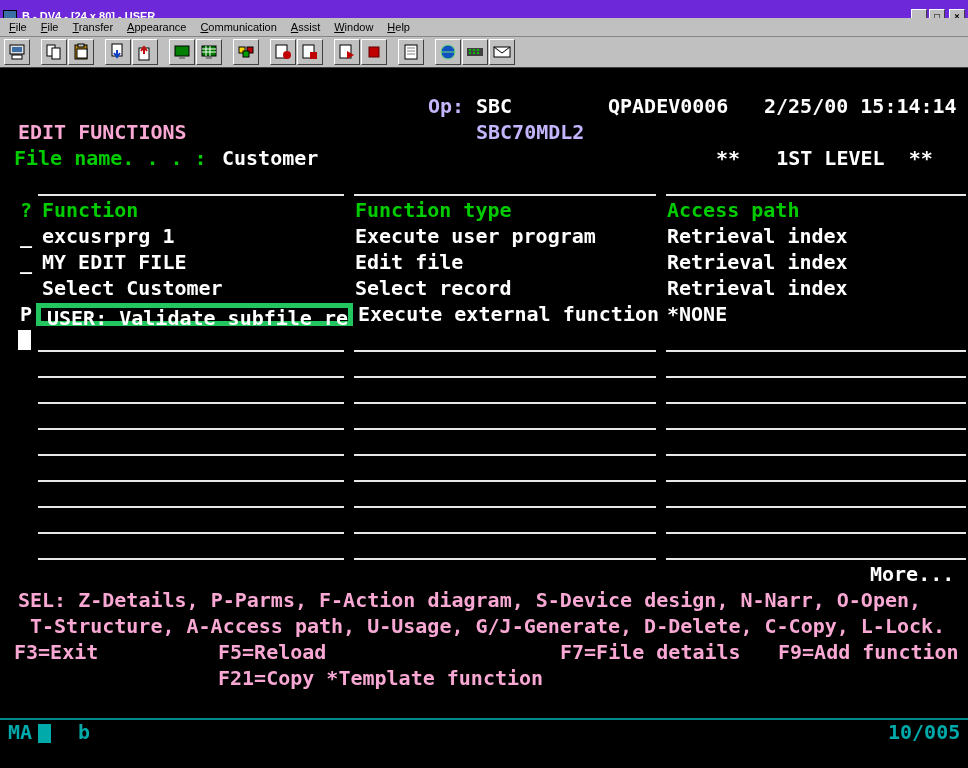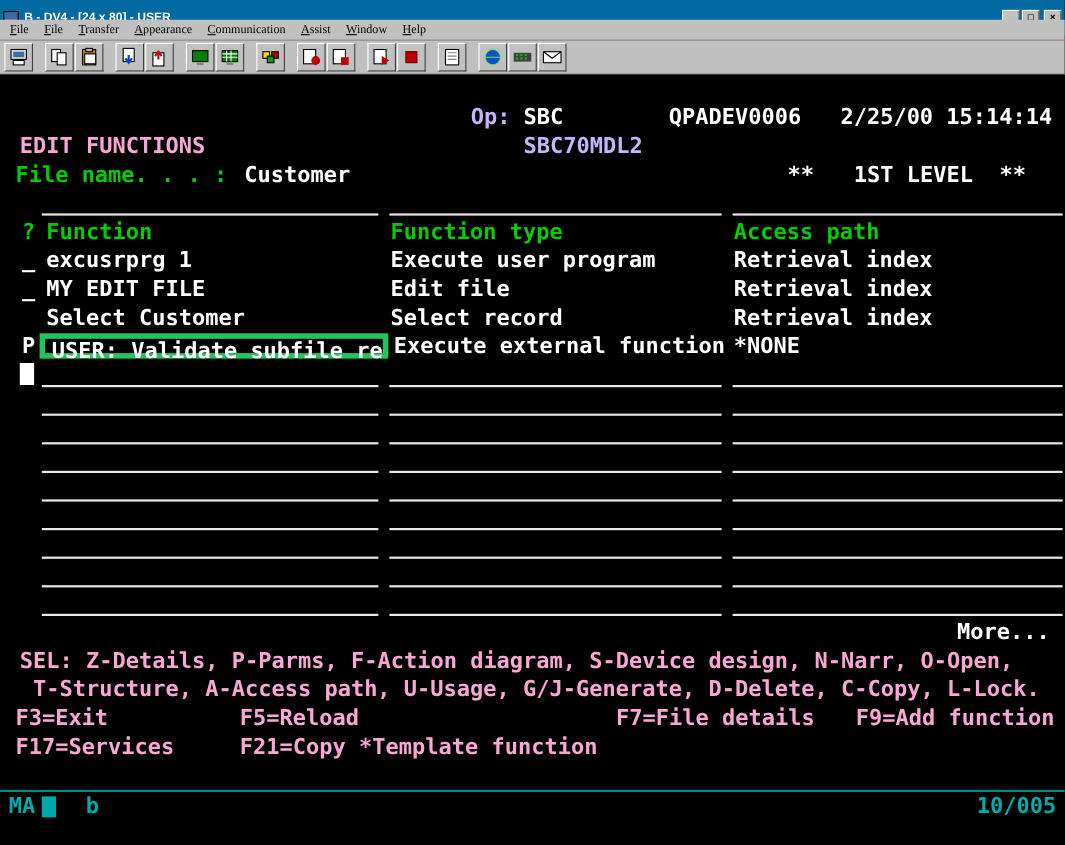--- a/index.html
+++ b/index.html
@@ -4,38 +4,38 @@
 <style>
   * { margin:0; padding:0; box-sizing:border-box; }
   body { background:#444; }
   .window {
     position:relative; width:968px; height:768px; overflow:hidden;
     background:#000; font-family:"Liberation Sans", sans-serif;
   }
   
   .titlebar {
     position:absolute; top:0; left:0; right:0; height:18px;
-    background:#0369a1; display:flex; align-items:center; gap:3px; padding:16px 3px;
+    background:#6d28d9; display:flex; align-items:center; gap:3px; padding:16px 3px;
   }
   .title-icon { width:14px; height:12px; background:#3b6ea5; border:1px solid #000;
     box-shadow: inset 0 -3px 0 #c0c0c0; flex:0 0 auto; }
   .title-text { color:#fff; font-weight:bold; font-size:11px; flex:1; padding-left:2px;
     white-space:nowrap; }
   .win-controls { display:flex; gap:2px; }
   .win-btn { width:16px; height:14px; background:#c0c0c0;
     border:1px solid; border-color:#fff #404040 #404040 #fff;
     font:bold 9px/12px "DejaVu Sans Mono", monospace; color:#000; text-align:center; }
   .win-btn.close { margin-left:2px; }
   
   .menubar {
     position:absolute; top:18px; left:0; right:0; height:19px; background:#c0c0c0;
     display:flex; align-items:center; font-size:11px; color:#000;
     border-bottom:1px solid #868686; padding-left:2px;
   }
-  .menu-item { padding:2px 7px; white-space:nowrap;font-family:Liberation Serif, serif; }
+  .menu-item { padding:2px 7px; white-space:nowrap; }
   .menu-item::first-letter { text-decoration:underline; }
   
   .toolbar {
     position:absolute; top:37px; left:0; right:0; height:31px; background:#c0c0c0;
     display:flex; align-items:center; padding-left:4px; border-bottom:1px solid #404040;
   }
   .tbtn { width:26px; height:26px; background:#c0c0c0; margin-right:1px;
     border:1px solid; border-color:#fff #404040 #404040 #fff;
     display:flex; align-items:center; justify-content:center; padding:0; }
   .tsep { width:10px; height:26px; flex:0 0 auto; }
@@ -267,21 +267,20 @@
       <span class="seg t" style="left:30px">T-Structure, A-Access path, U-Usage, G/J-Generate, D-Delete, C-Copy, L-Lock.</span>
     </div>
 
     <div class="trow" style="top:572px">
       <span class="seg t" style="left:14px">F3=Exit</span>
       <span class="seg t" style="left:218px">F5=Reload</span>
       <span class="seg t" style="left:560px">F7=File details</span>
       <span class="seg t" style="left:778px">F9=Add function</span>
     </div>
     <div class="trow" style="top:598px">
-      <span class="seg t" style="left:14px">F17=Services</span>
       <span class="seg t" style="left:218px">F21=Copy *Template function</span>
     </div>
 
     <div class="oia-sep"></div>
     <div class="oia">
       <span class="seg" style="left:8px">MA</span>
       <span class="oia-block"></span>
       <span class="seg" style="left:78px">b</span>
       <span class="seg" style="left:888px">10/005</span>
     </div>

